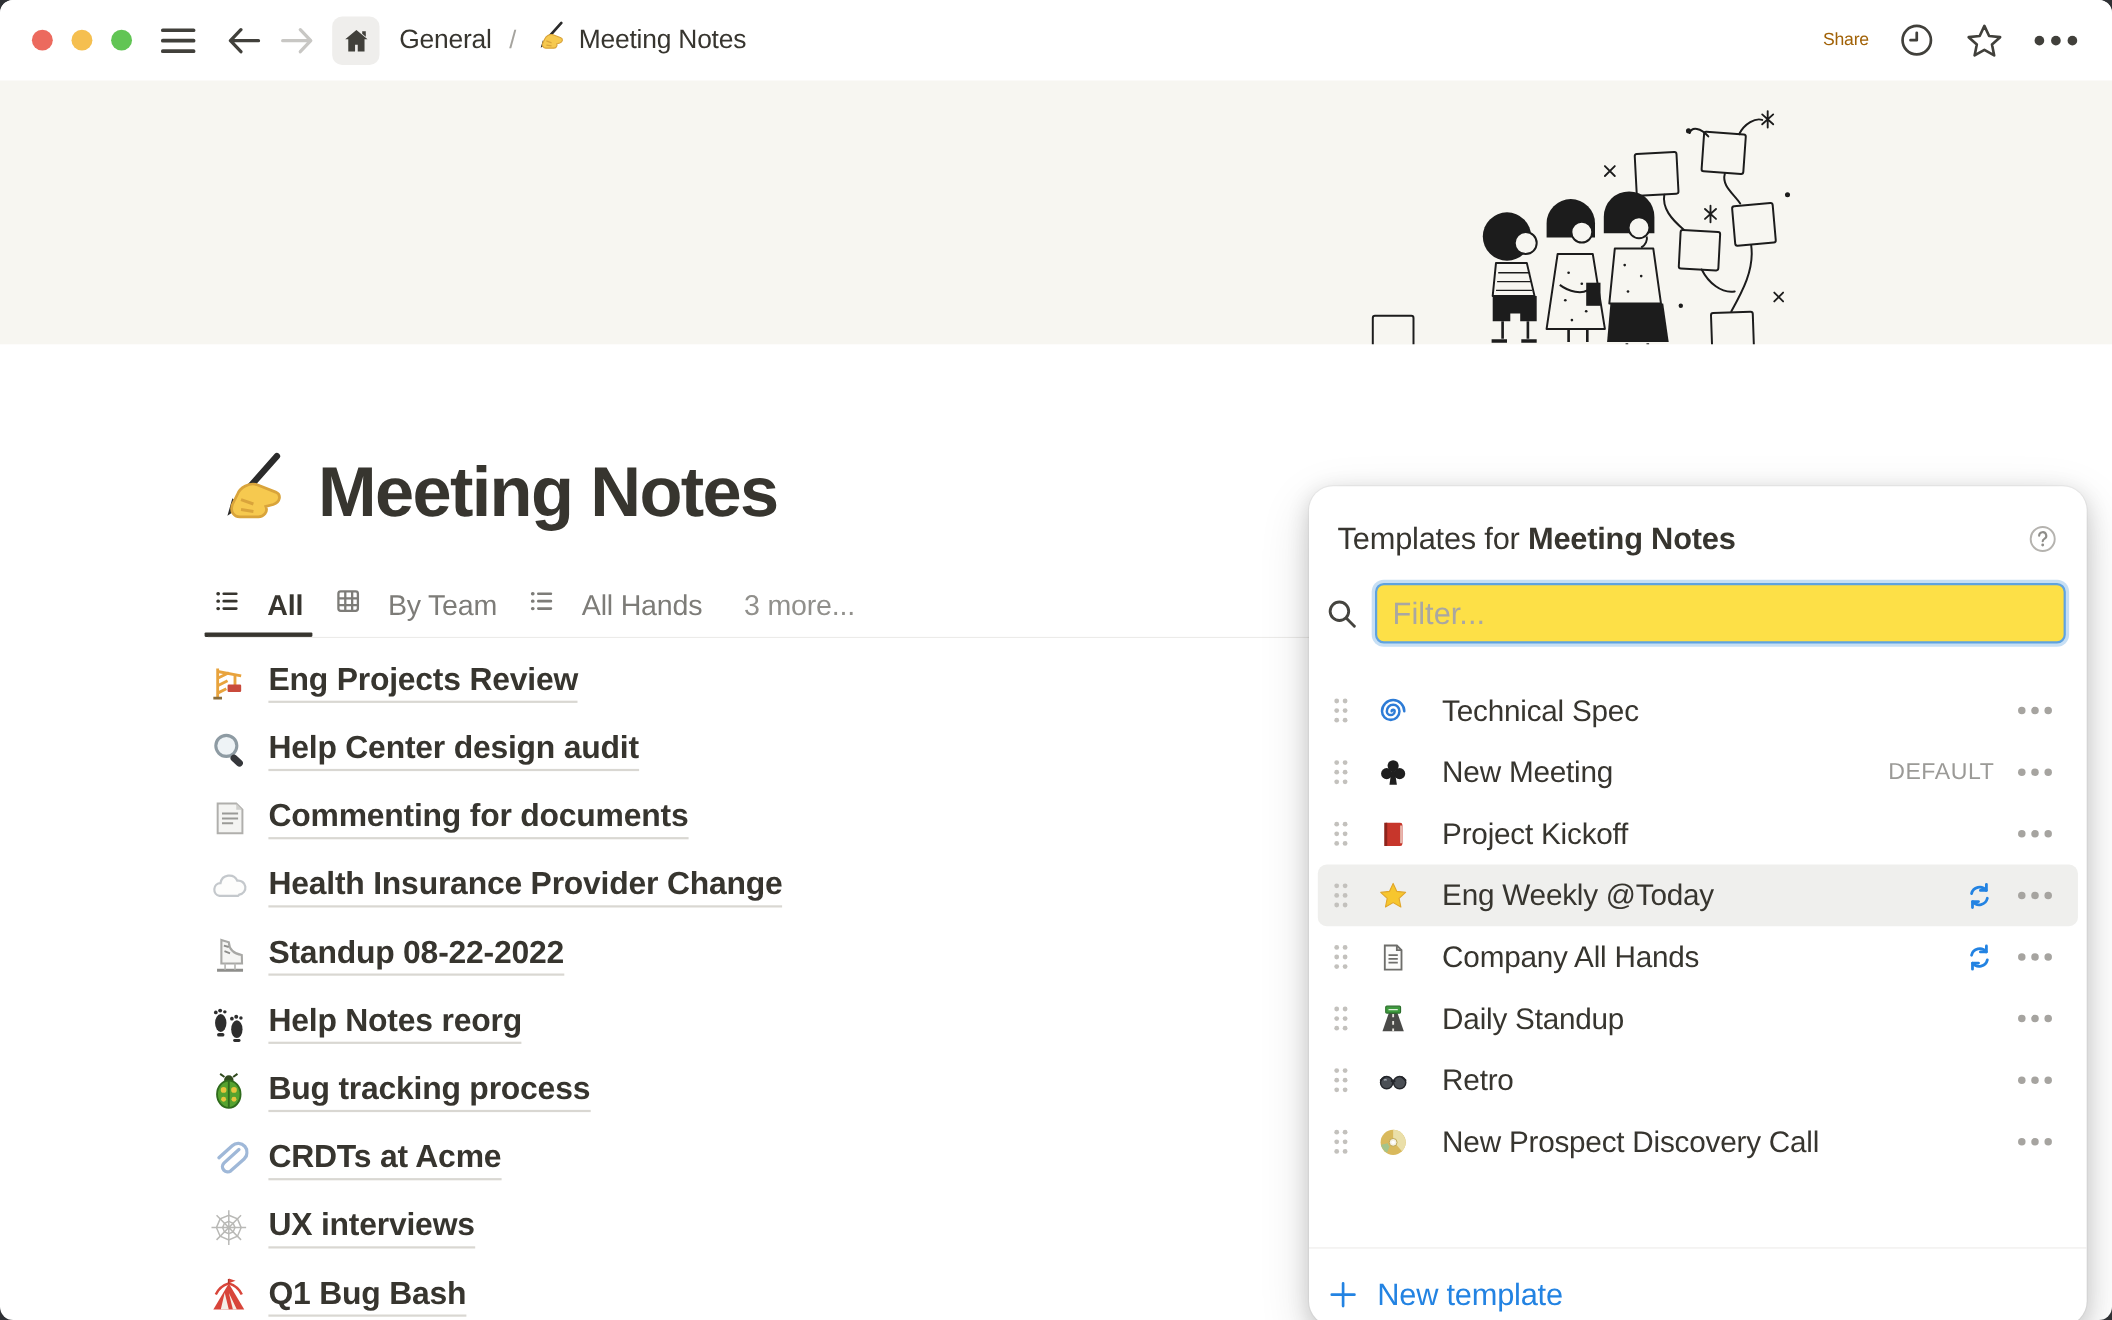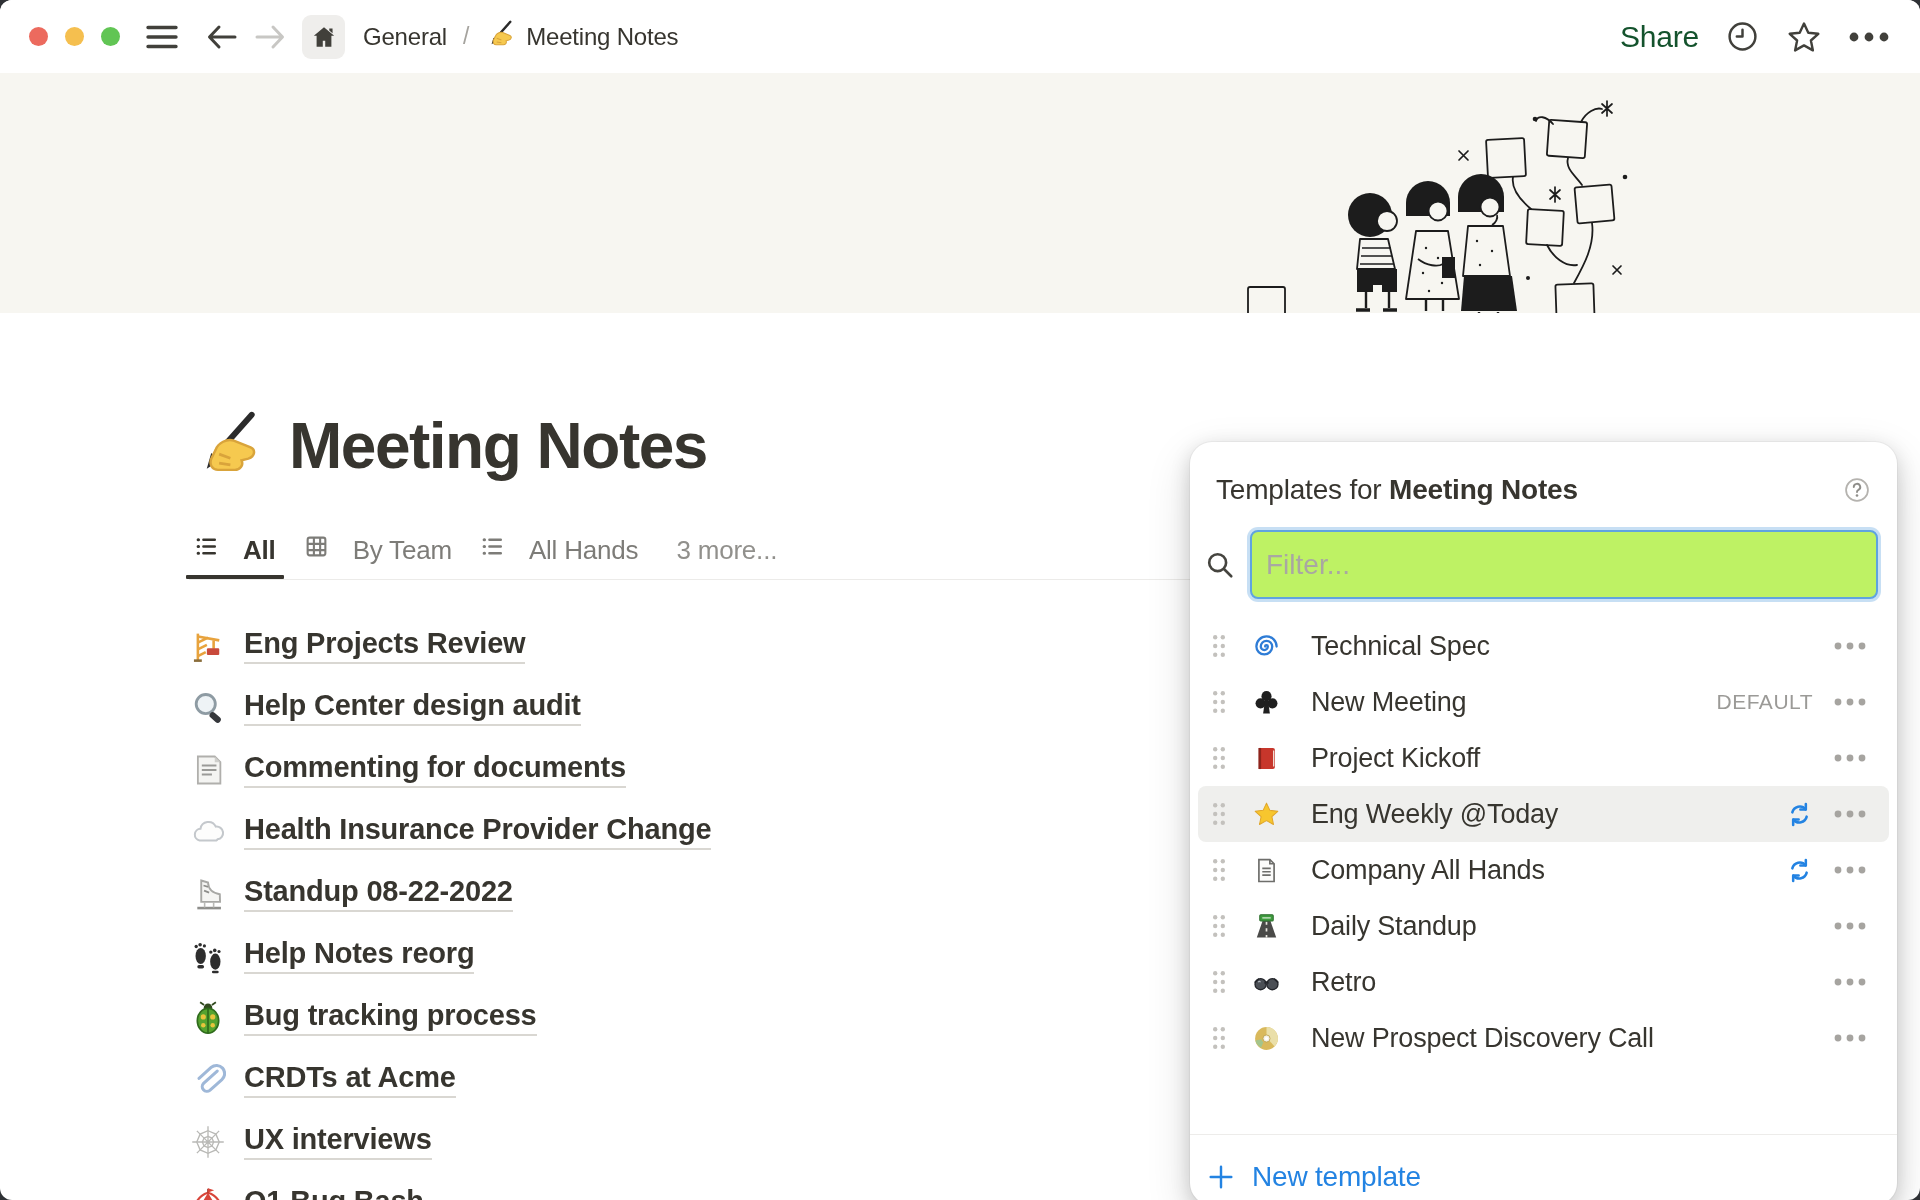--- a/index.html
+++ b/index.html
@@ -16,58 +16,58 @@
   .menu-btn { margin-left:24px; }
   .nav-back { margin-left:24px; }
   .nav-fwd { margin-left:12px; }
   .home-btn { margin-left:14px; width:43px; height:44px; background:#EFEEEC; border-radius:9px; }
   .crumb { display:flex; align-items:center; font-size:24px; color:#37352F; }
   .crumb-root { margin-left:12px; padding:4px 6px; border-radius:6px; cursor:pointer; }
   .crumb-sep { margin:0 10px; color:#A5A39E; font-size:23px; }
   .crumb-page { display:flex; align-items:center; gap:11px; padding:4px 6px; border-radius:6px; cursor:pointer; }
   .crumb-page .emoji-ic svg { width:30px; height:30px; }
   .topbar-right { margin-left:auto; display:flex; align-items:center; gap:27px; margin-right:31px; }
-  .share-btn { font-size:30px; color:#14532d; background:none; border:none; cursor:pointer; font-family:inherit; letter-spacing:-0.2px; }
+  .share-btn { font-size:16px; color:#a16207; background:none; border:none; cursor:pointer; font-family:inherit; letter-spacing:-0.2px; }
 
   
   .cover { position:absolute; left:0; top:73px; width:1920px; height:240px; background:#F7F6F1; overflow:hidden; }
   .cover-art { position:absolute; left:1230px; top:0; width:420px; height:243px; }
 
   
   .page-title { position:absolute; left:191px; top:408px; display:flex; align-items:center; gap:26px; }
   .page-title .emoji-ic svg { width:72px; height:72px; }
   .page-title h1 { font-size:64px; font-weight:700; letter-spacing:-1.5px; color:#37352F; }
 
   .tabs { position:absolute; left:180px; top:522px; display:flex; align-items:center; height:56px; }
   .tab { display:flex; align-items:center; gap:24px; padding:0 14px; height:56px; font-size:26px; color:#7d7c78; cursor:pointer; position:relative; }
   .tab svg { width:25px; height:25px; }
   .tab.active { color:#37352F; font-weight:700; }
   .tab.active::after { content:""; position:absolute; left:6px; right:6px; bottom:-1px; height:4px; background:#37352F; border-radius:1px; }
   .tab-more { font-size:26px; color:#91908c; padding:0 10px; margin-left:14px; cursor:pointer; }
   .tabs-divider { position:absolute; left:189px; top:579px; width:1544px; height:1px; background:#ECEBE9; }
 
   .page-list { position:absolute; left:190px; top:602px; width:760px; }
-  .page-item { height:62px; display:flex; align-items:flex-end; cursor:pointer; }
+  .page-item { height:62px; display:flex; align-items:flex-start; cursor:pointer; }
   .pi-icon { width:36px; height:36px; margin-right:18px; flex:none; }
   .pi-icon svg { width:36px; height:36px; }
   .pi-label { font-size:29px; font-weight:600; color:#37352F; line-height:1.15; padding-bottom:2px; border-bottom:2px solid #D9D7D2; }
 
   .peek-faces { position:absolute; left:1593px; top:1174px; width:130px; height:26px; }
 
   
   .popup { position:absolute; left:1190px; top:410px; width:707px; height:763px; background:#fff; border-radius:22px;
            box-shadow:0 0 0 1px rgba(15,15,15,0.04), 0 6px 20px rgba(15,15,15,0.16), 0 16px 46px rgba(15,15,15,0.14); z-index:10;margin-top:32px; }
   .popup-header { position:absolute; left:26px; top:32px; right:26px; display:flex; align-items:center; }
   .popup-title { font-size:28px; color:#37352F; }
   .popup-title b { font-weight:700; }
   .help-btn { margin-left:auto; width:28px; height:28px; }
   .search-row { position:absolute; left:10px; top:88px; right:19px; display:flex; align-items:center; }
   .search-ic { width:30px; height:30px; margin:0 15px 0 5px; flex:none; }
-  .filter-input { flex:1; height:69px; border:2px solid #5FA3E0; box-shadow:0 0 0 3px rgba(95,163,224,0.35); border-radius:8px;
-                  background:#bef264; font-size:28px; font-family:inherit; color:#37352F; padding:16px 14px; outline:none; }
+  .filter-input { flex:1; height:55px; border:2px solid #5FA3E0; box-shadow:0 0 0 3px rgba(95,163,224,0.35); border-radius:8px;
+                  background:#fde047; font-size:28px; font-family:inherit; color:#37352F; padding:16px 14px; outline:none; }
   .filter-input::placeholder { color:#A9A7A2; }
   .t-list { position:absolute; left:0; top:176px; right:0; }
   .t-row { height:56px; display:flex; align-items:center; padding:0 30px 0 21px; cursor:pointer; }
   .t-row.highlighted { background:#EFEFED; border-radius:8px; margin:0 8px; padding:0 22px 0 13px; }
   .t-handle { width:16px; height:24px; flex:none; }
   .t-handle svg { width:16px; height:24px; }
   .t-icon { width:27px; height:27px; margin-left:26px; flex:none; }
   .t-icon svg { width:27px; height:27px; }
   .t-label { font-size:27px; color:#37352F; margin-left:31px; white-space:nowrap; }
   .t-right { margin-left:auto; display:flex; align-items:center; gap:20px; }

